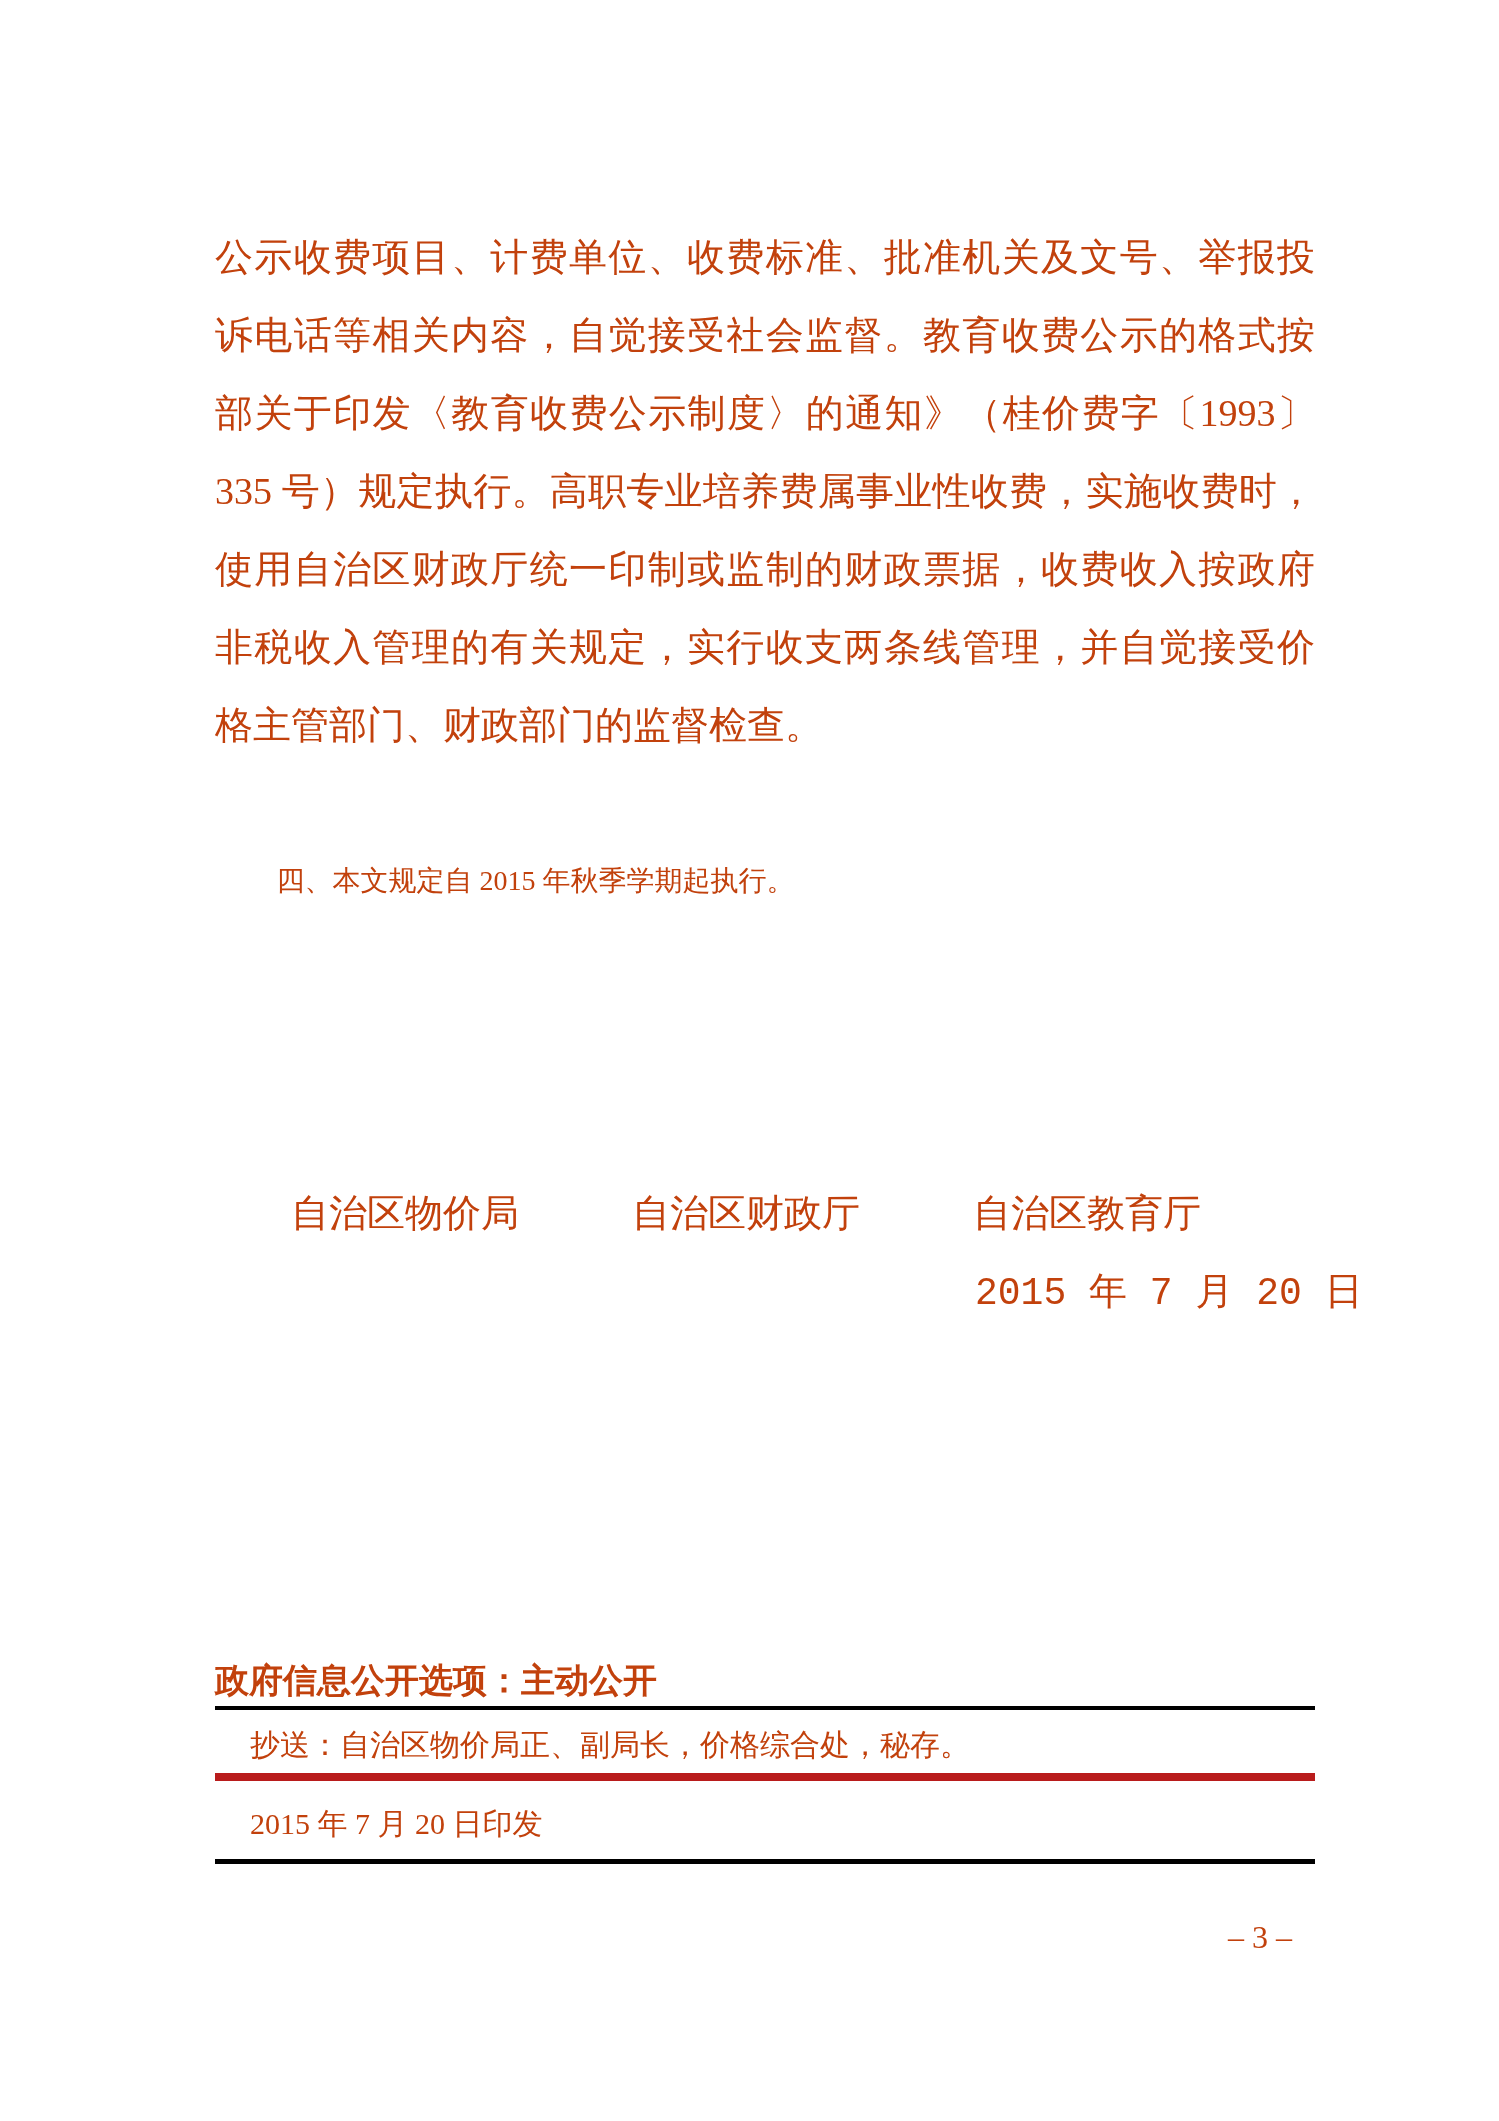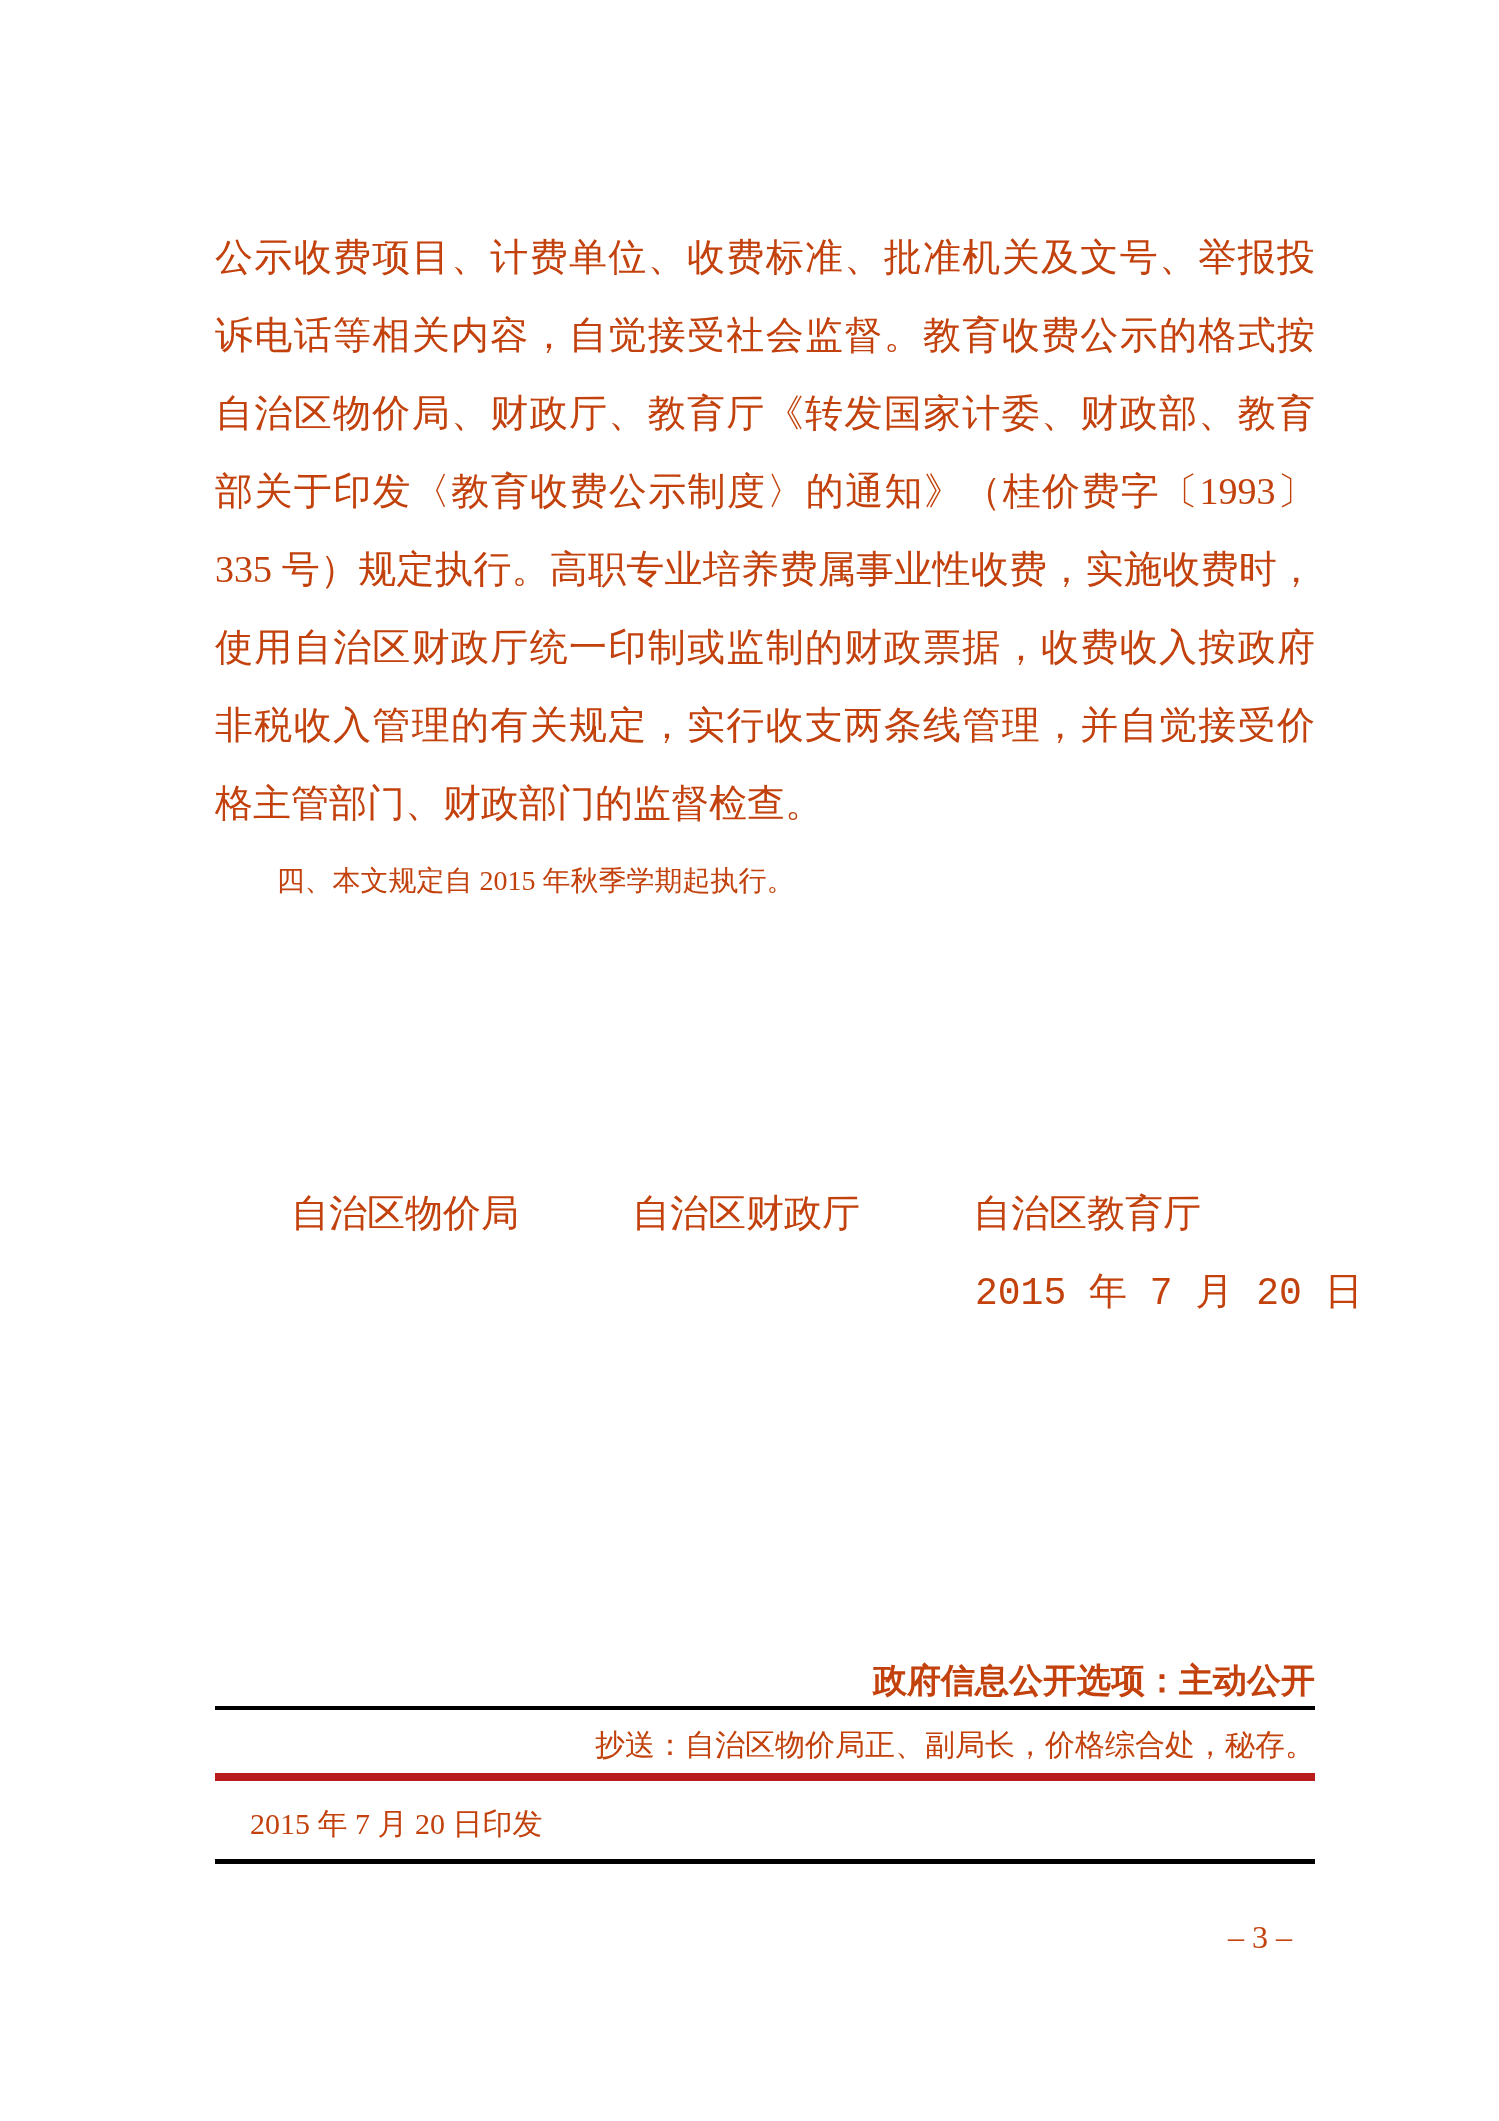--- a/index.html
+++ b/index.html
@@ -71,21 +71,20 @@
     box-sizing: border-box;
     white-space: nowrap;
     font-family: Liberation Mono, monospace;
   }
   
   .footer-block {
     position: absolute;
     left: 215px;
     top: 1656px;
     width: 1100px;
-    text-align: right;
   }
   .f-title {
     font-size: 34px;
     font-weight: bold;
     line-height: 50px;
     border-bottom: 4px solid #000;
     white-space: nowrap;
   }
   .f-cc {
     font-size: 30px;
@@ -114,21 +113,20 @@
   }
 </style>
 </head>
 <body>
 
 <div class="page">
 
   <div class="body-block">
     <div class="body-line justified">公示收费项目、计费单位、收费标准、批准机关及文号、举报投</div>
     <div class="body-line justified">诉电话等相关内容，自觉接受社会监督。教育收费公示的格式按</div>
-    <div class="body-line justified">自治区物价局、财政厅、教育厅《转发国家计委、财政部、教育</div>
     <div class="body-line justified">部关于印发〈教育收费公示制度〉的通知》（桂价费字〔1993〕</div>
     <div class="body-line justified">335 号）规定执行。高职专业培养费属事业性收费，实施收费时，</div>
     <div class="body-line justified">使用自治区财政厅统一印制或监制的财政票据，收费收入按政府</div>
     <div class="body-line justified">非税收入管理的有关规定，实行收支两条线管理，并自觉接受价</div>
     <div class="body-line">格主管部门、财政部门的监督检查。</div>
   </div>
 
   <div class="item-line">四、本文规定自 2015 年秋季学期起执行。</div>
 
   <div class="signature-row">

